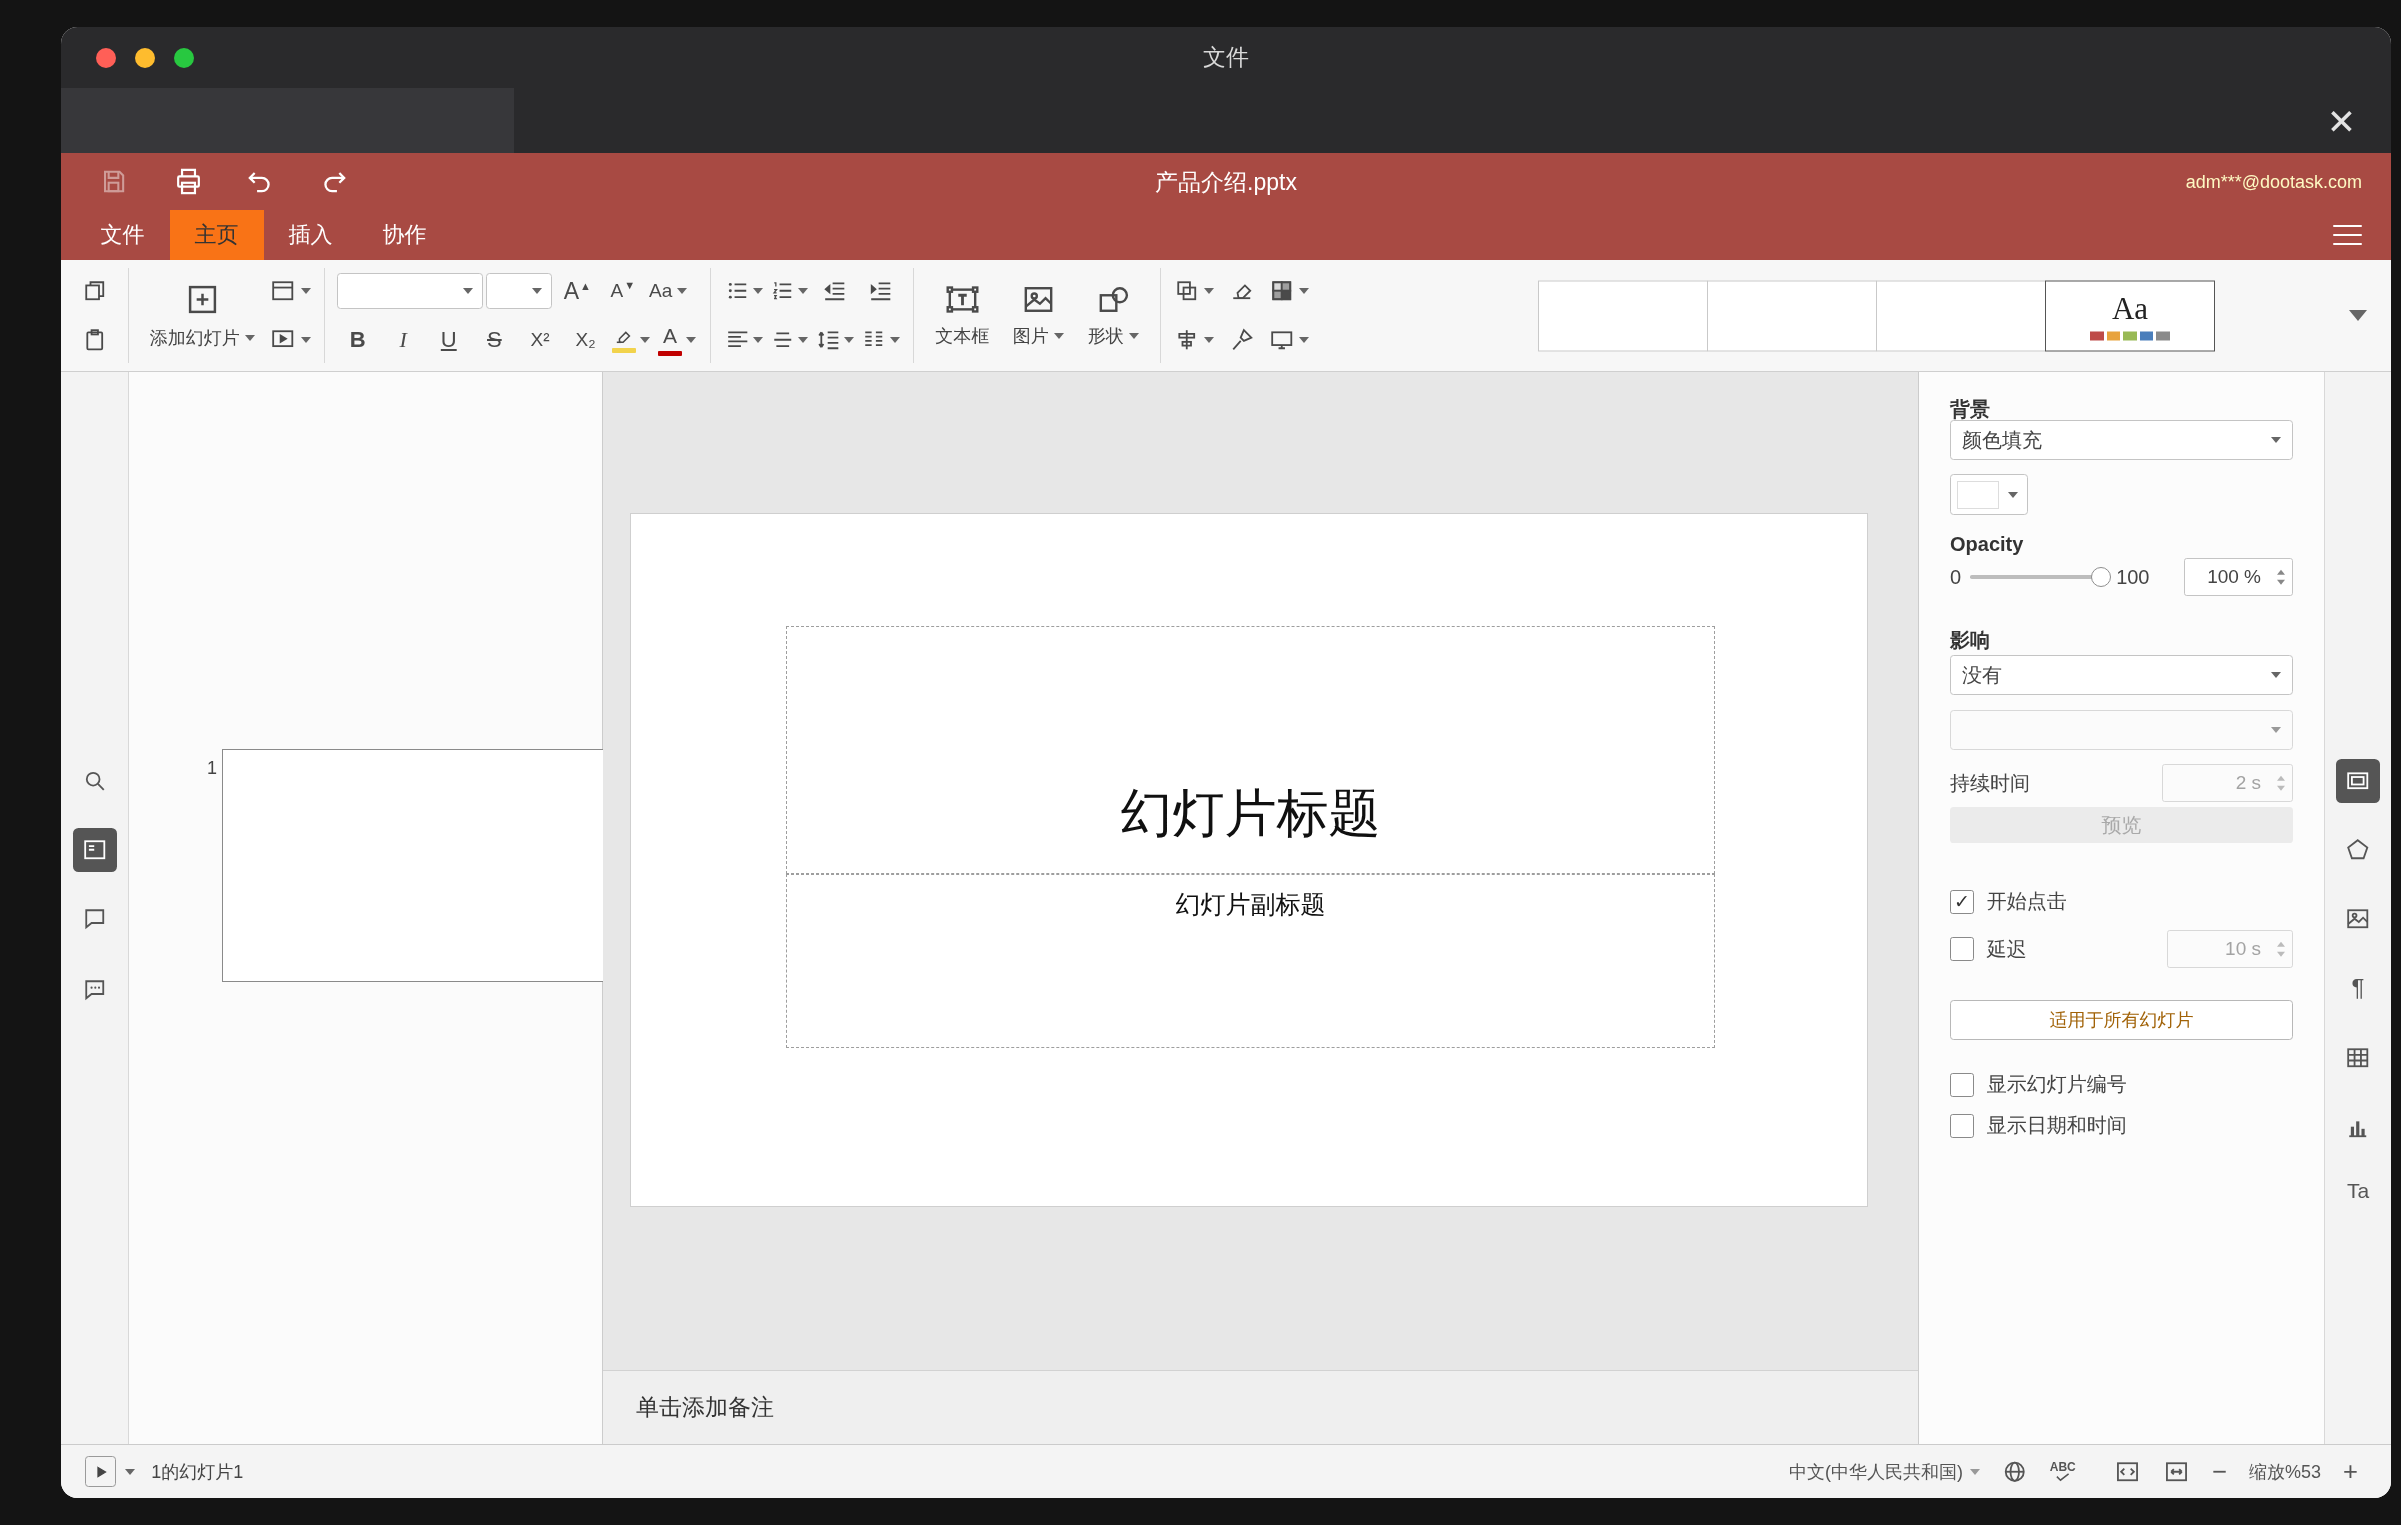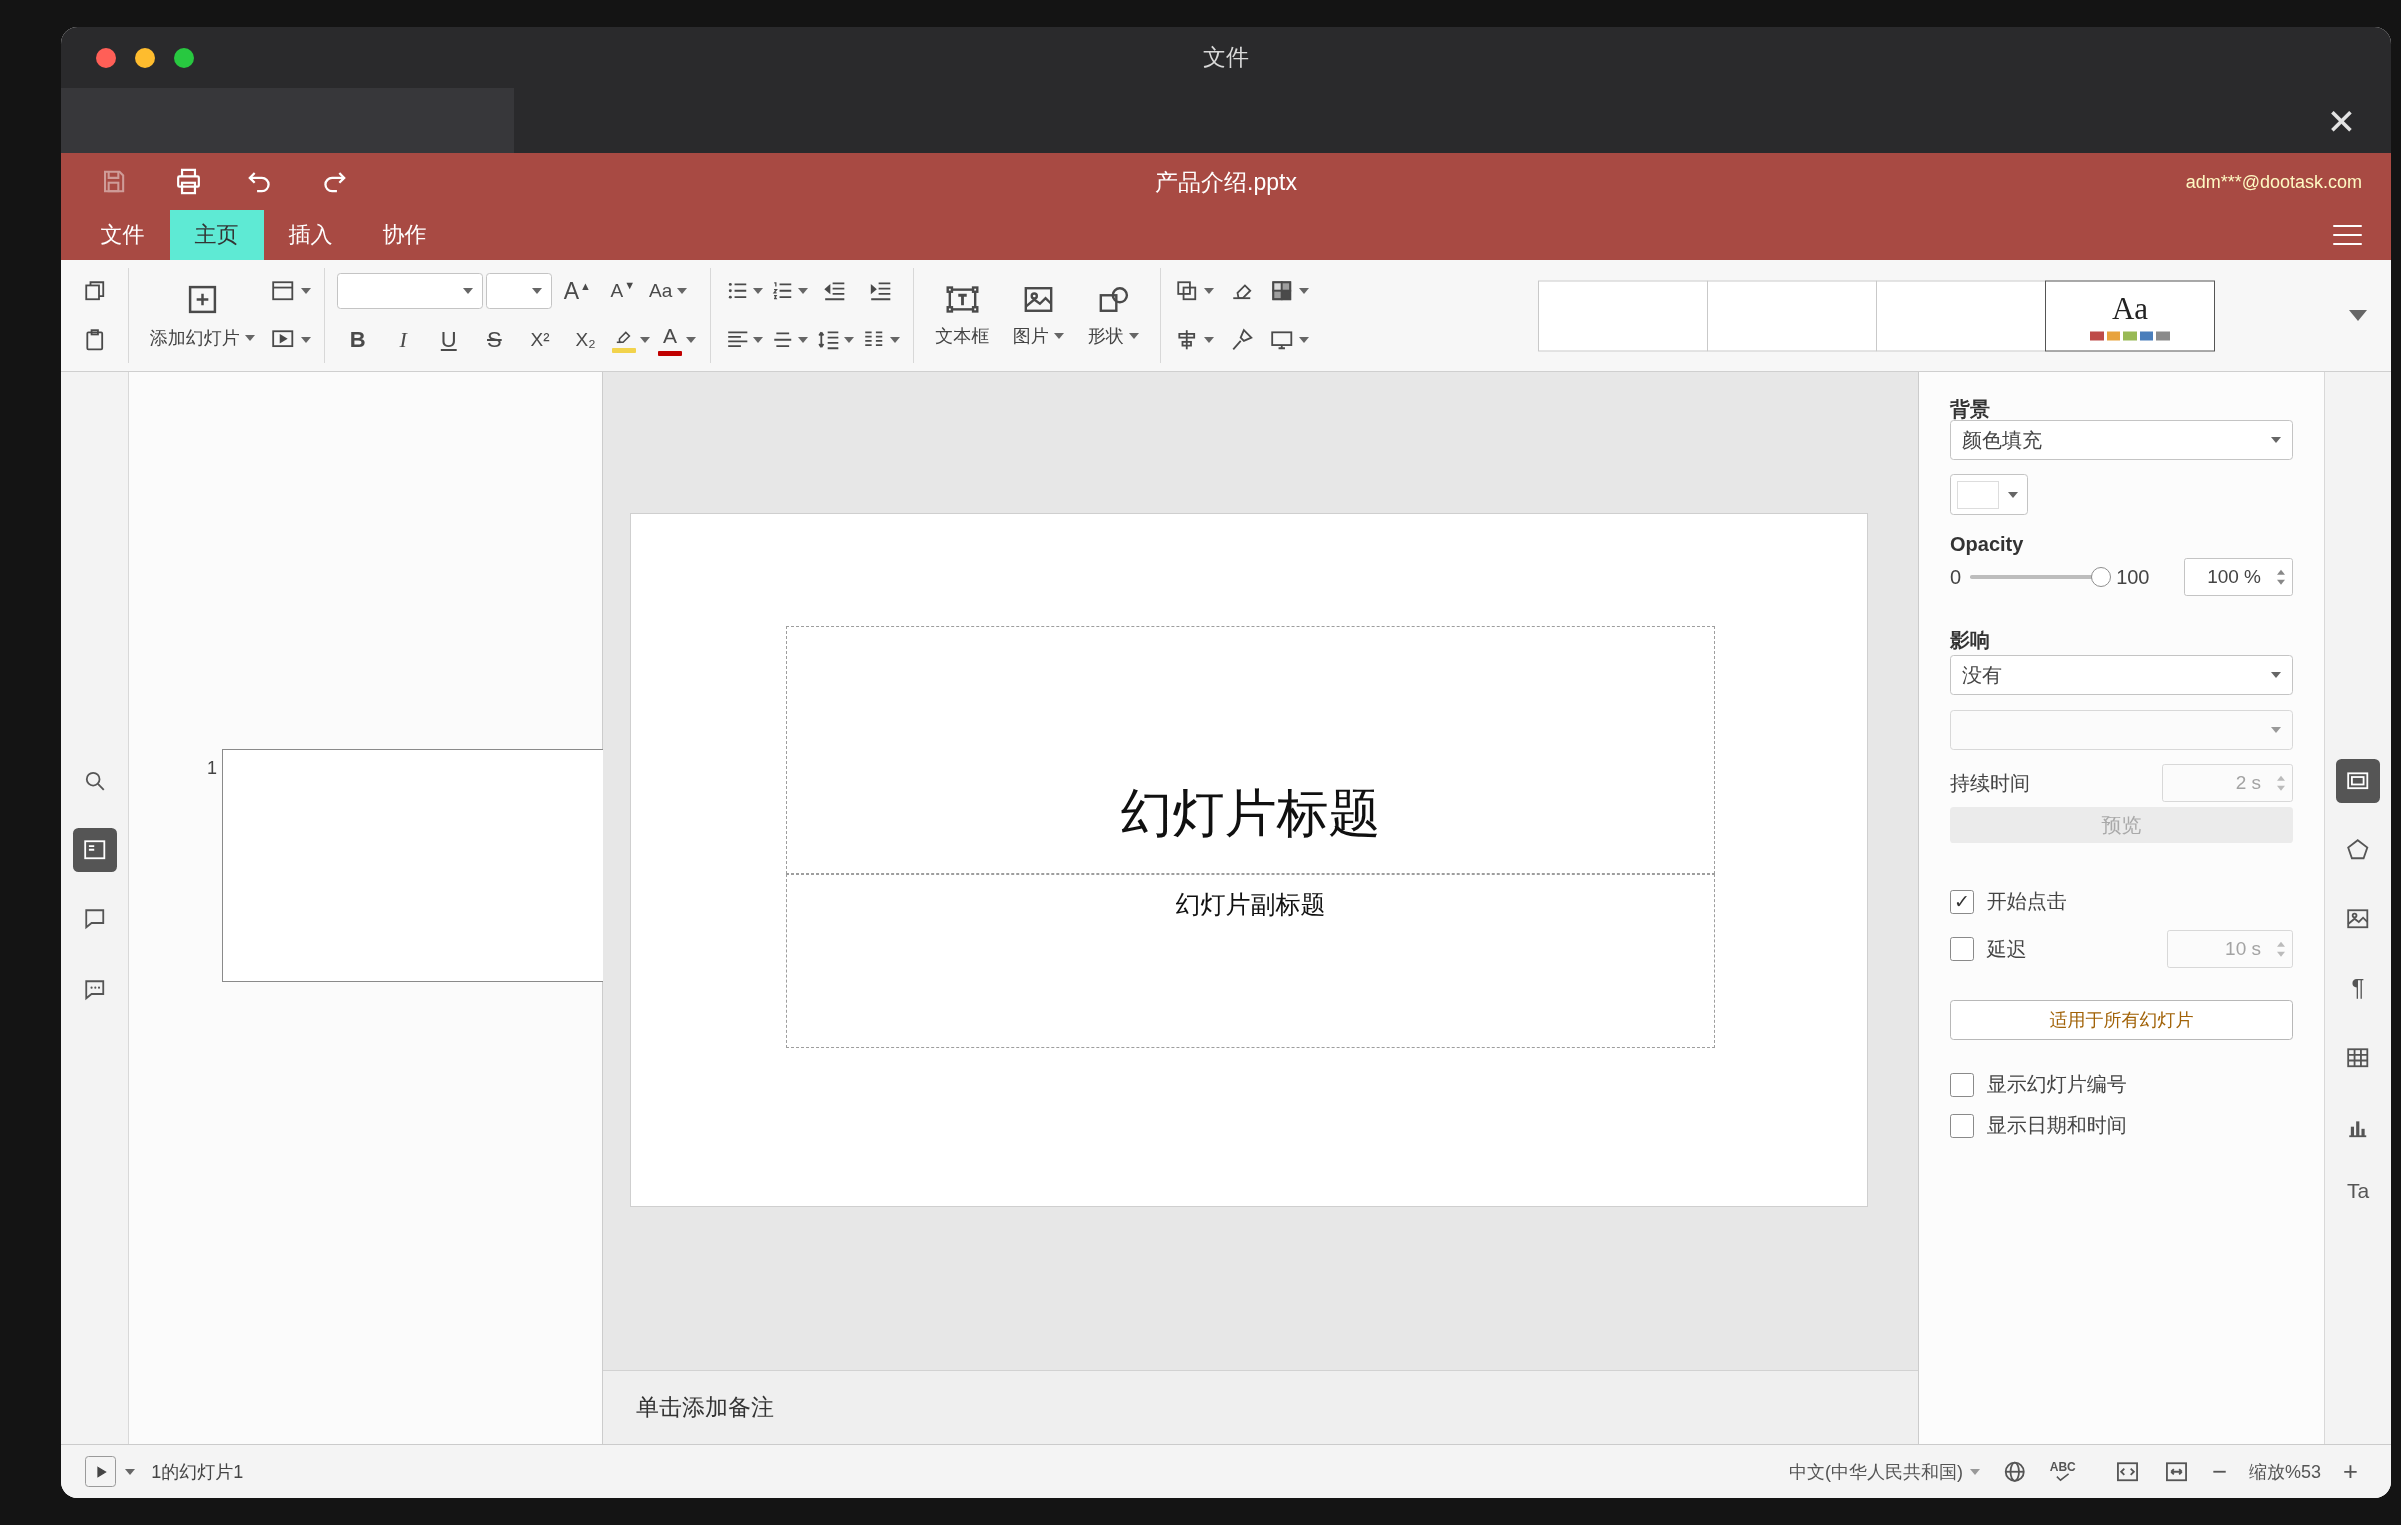--- a/index.html
+++ b/index.html
@@ -23,21 +23,21 @@
   .hicon { position:absolute; top:8.2px; width:40px; height:40px; display:flex; align-items:center; justify-content:center; color:#fff; }
   .hicon svg { stroke:#fff; }
   .hicon.save { left:32px; opacity:.45; }
   .hicon.print { left:107px; }
   .hicon.undo { left:178px; }
   .hicon.redo { left:253px; }
   .doc-title { position:absolute; left:50%; top:50%; transform:translate(-50%,-50%); color:#fff; font-size:23px; }
   .email { position:absolute; right:29px; top:50%; transform:translateY(-50%); color:#fef9c3; font-size:18px; }
   .hrow2 { position:absolute; bottom:0; left:14.6px; right:0; height:50px; display:flex; }
   .tab { padding:0 25px; display:flex; align-items:center; color:#fff; font-size:22px; cursor:default; }
-  .tab.active { background:#5eead4; color:#333; }
+  .tab.active { background:#f97316; color:#333; }
   .hamb { position:absolute; right:29px; bottom:14.6px; width:29px; display:flex; flex-direction:column; gap:6.4px; }
   .hamb i { display:block; height:2.7px; background:#fff; border-radius:1.8px; }
 
   
   .toolbar { position:absolute; top:233px; left:0; right:0; height:112px; background:#f7f7f7; border-bottom:0.9px solid #cfcfcf; display:flex; align-items:center; padding:0 12.8px; }
   .tgroup { display:flex; flex-direction:column; gap:9px; }
   .trow { display:flex; align-items:center; gap:3.6px; }
   .hgroup { display:flex; align-items:center; gap:5.5px; }
   .vcol { display:flex; flex-direction:column; gap:9px; }
   .sep { width:0.9px; height:95px; background:#d8d8d8; margin:0 12px; flex:none; }

